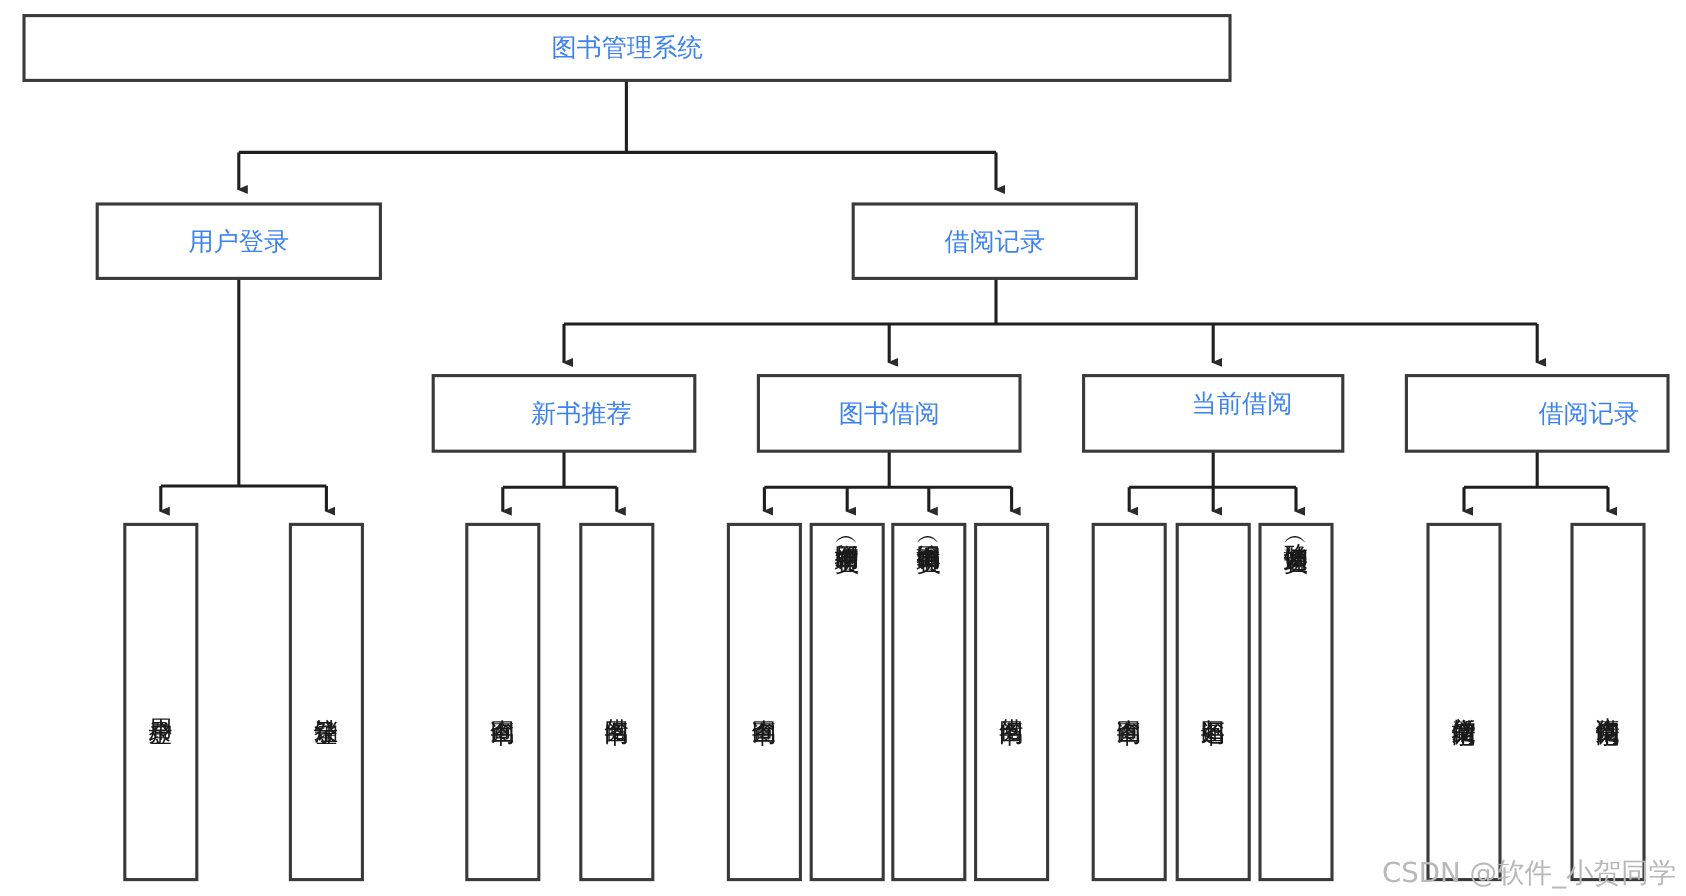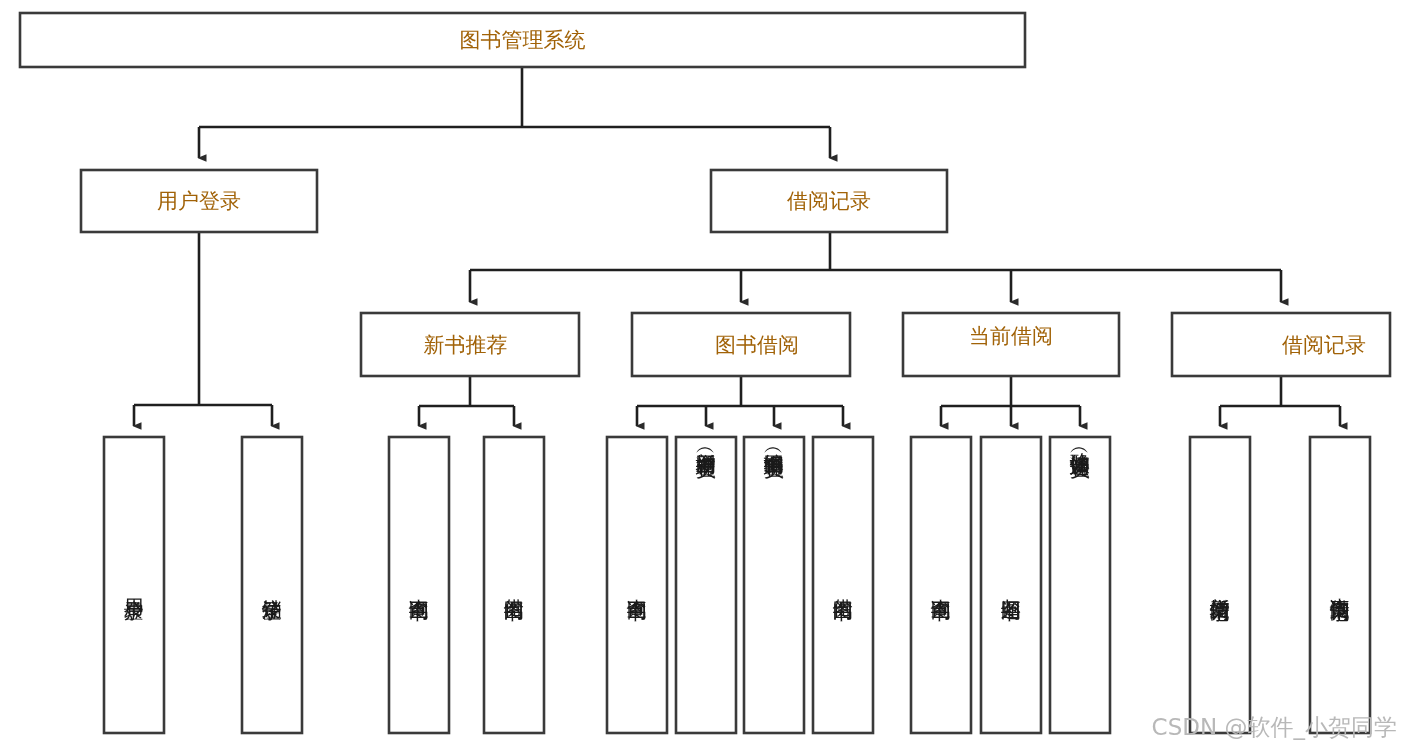--- a/index.html
+++ b/index.html
@@ -27,21 +27,21 @@
     line-height:1.02;
     letter-spacing:1px;
     white-space:nowrap;
   }
   .htext-wrap{
     position:absolute;display:flex;align-items:center;justify-content:center;
     pointer-events:none;
   }
   .htext{
     font-family:"DejaVu Sans","Liberation Sans",sans-serif;
-    font-size:21px;color:#a16207;white-space:nowrap;
+    font-size:21px;color:#3b82f6;white-space:nowrap;
   }
   #watermark{
     position:absolute;right:8px;bottom:4px;
     font-family:"DejaVu Sans","Liberation Sans",sans-serif;
     font-size:23px;color:#b8b8b8;
     white-space:nowrap;
     pointer-events:none;
   }
 </style>
 </head>
@@ -139,27 +139,27 @@
     <span class="htext">图书管理系统</span>
   </div>
 
   <div class="htext-wrap" style="left:81px;top:170px;width:236px;height:62px;">
     <span class="htext">用户登录</span>
   </div>
   <div class="htext-wrap" style="left:711px;top:170px;width:236px;height:62px;">
     <span class="htext">借阅记录</span>
   </div>
 
-  <div class="htext-wrap" style="left:342px;top:313px;width:247px;height:63px;">
+  <div class="htext-wrap" style="left:361px;top:313px;width:247px;height:63px;">
     <span class="htext">新书推荐</span>
   </div>
-  <div class="htext-wrap" style="left:632px;top:313px;width:218px;height:63px;padding-left:16px;">
+  <div class="htext-wrap" style="left:632px;top:313px;width:218px;height:63px;">
     <span class="htext">图书借阅</span>
   </div>
-  <div class="htext-wrap" style="left:903px;top:313px;width:216px;height:46px;">
+  <div class="htext-wrap" style="left:903px;top:313px;width:216px;height:46px;padding-left:24px;">
     <span class="htext">当前借阅</span>
   </div>
   <div class="htext-wrap" style="left:1172px;top:313px;width:218px;height:63px;padding-left:43px;">
     <span class="htext">借阅记录</span>
   </div>
 
   <div class="vlabel-wrap" style="left:104px;top:437px;width:60px;height:296px;">
     <span class="vtext">用户登录</span>
   </div>
   <div class="vlabel-wrap" style="left:242px;top:437px;width:60px;height:296px;">

